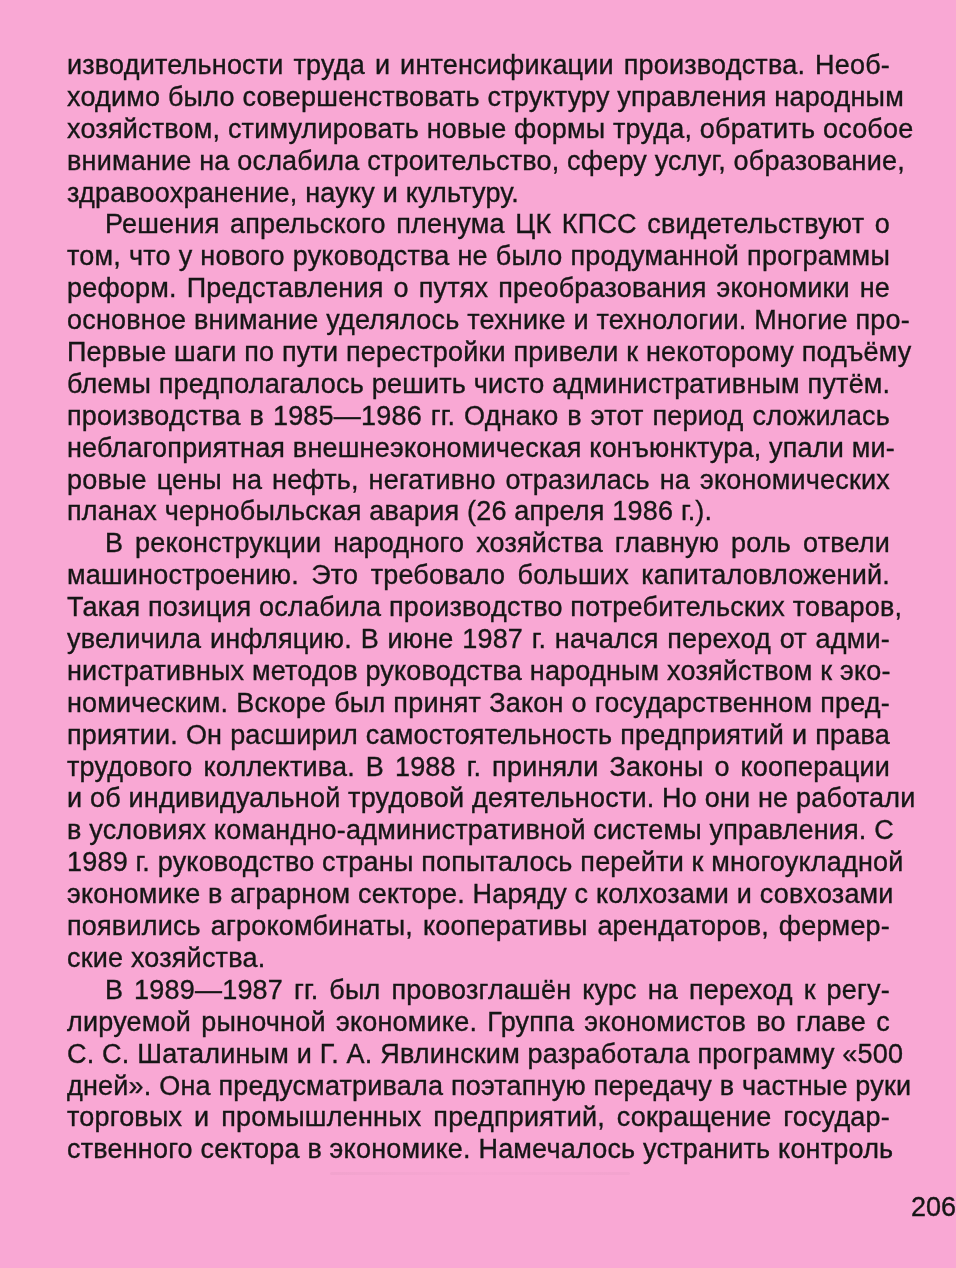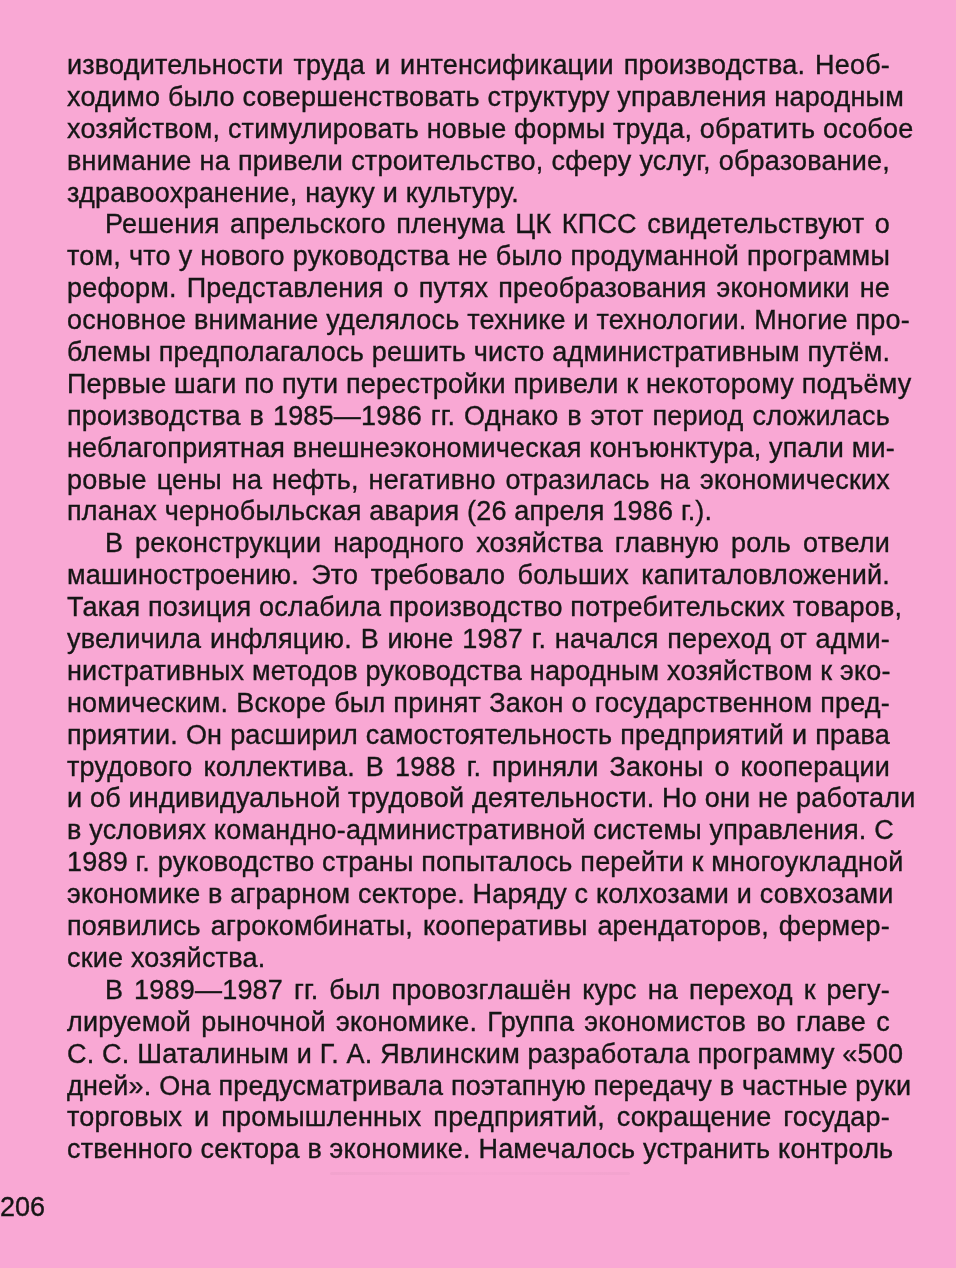--- a/index.html
+++ b/index.html
@@ -40,21 +40,21 @@
   .text-line.indent { text-indent: 38px; }
   .text-line.short-last {
     text-align: center;
     text-align-last: left;
   }
   .page-number {
     position: absolute;
     top: 1192px;
     left: 0;
     width: 100%;
-    text-align: left;
+    text-align: right;
     font-size: 27px;
     line-height: 30px;
   }
   
   .scan-streak-bottom {
     position: absolute;
     left: 330px;
     top: 1172px;
     width: 300px;
     height: 3px;
@@ -65,30 +65,30 @@
 </style>
 </head>
 <body>
 
 <div class="page">
   <div class="text-block" id="text-block">
       <div class="paragraph">
         <div class="text-line">изводительности труда и интенсификации производства. Необ-</div>
         <div class="text-line">ходимо было совершенствовать структуру управления народным</div>
         <div class="text-line">хозяйством, стимулировать новые формы труда, обратить особое</div>
-        <div class="text-line">внимание на привели строительство, сферу услуг, образование,</div>
+        <div class="text-line">внимание на ослабила строительство, сферу услуг, образование,</div>
         <div class="text-line short-last">здравоохранение, науку и культуру.</div>
       </div>
       <div class="paragraph">
         <div class="text-line indent">Решения апрельского пленума ЦК КПСС свидетельствуют о</div>
         <div class="text-line">том, что у нового руководства не было продуманной программы</div>
         <div class="text-line">реформ. Представления о путях преобразования экономики не</div>
         <div class="text-line">основное внимание уделялось технике и технологии. Многие про-</div>
+        <div class="text-line">Первые шаги по пути перестройки привели к некоторому подъёму</div>
         <div class="text-line">блемы предполагалось решить чисто административным путём.</div>
-        <div class="text-line">Первые шаги по пути перестройки привели к некоторому подъёму</div>
         <div class="text-line">производства в 1985—1986 гг. Однако в этот период сложилась</div>
         <div class="text-line">неблагоприятная внешнеэкономическая конъюнктура, упали ми-</div>
         <div class="text-line">ровые цены на нефть, негативно отразилась на экономических</div>
         <div class="text-line short-last">планах чернобыльская авария (26 апреля 1986 г.).</div>
       </div>
       <div class="paragraph">
         <div class="text-line indent">В реконструкции народного хозяйства главную роль отвели</div>
         <div class="text-line">машиностроению. Это требовало больших капиталовложений.</div>
         <div class="text-line">Такая позиция ослабила производство потребительских товаров,</div>
         <div class="text-line">увеличила инфляцию. В июне 1987 г. начался переход от адми-</div>

